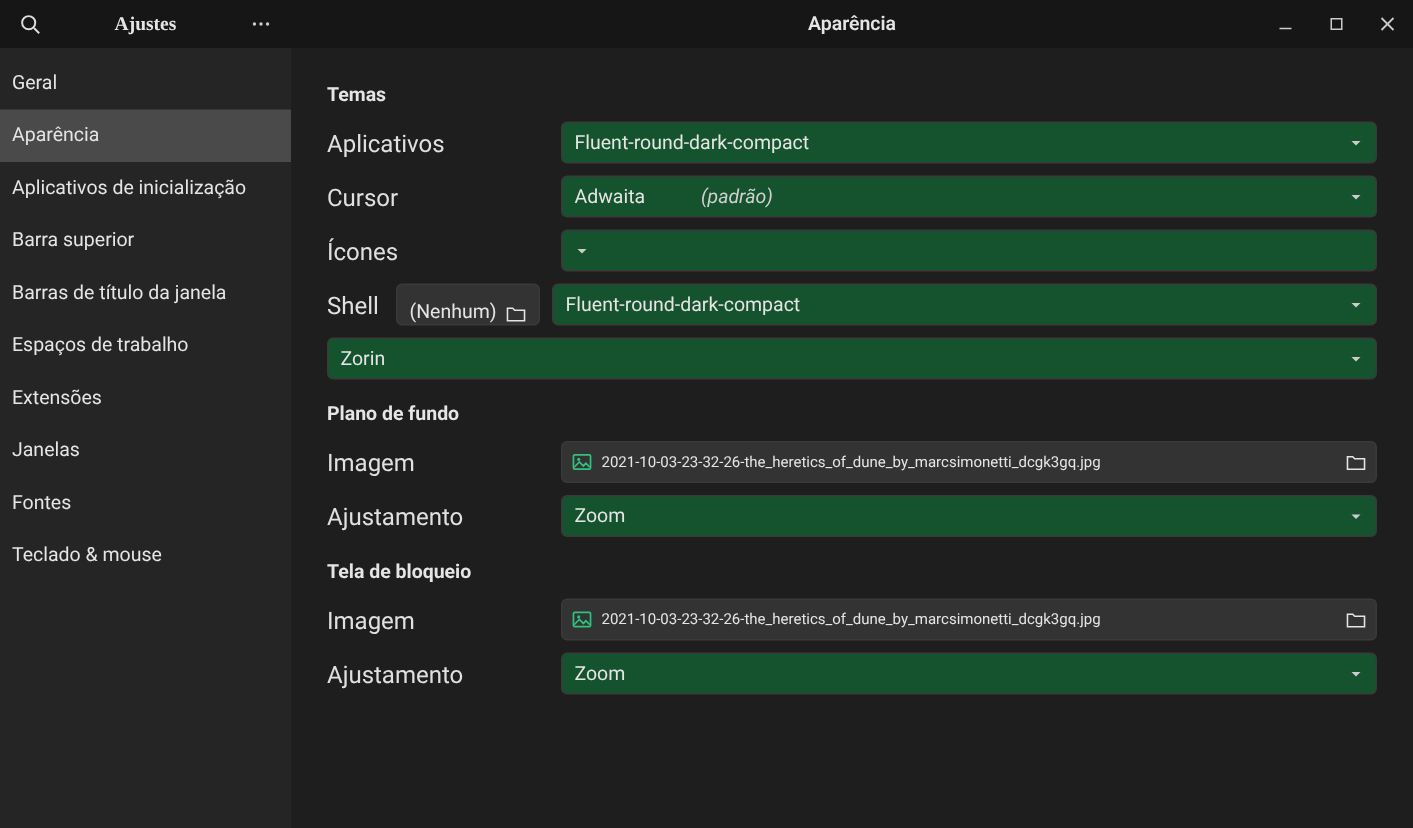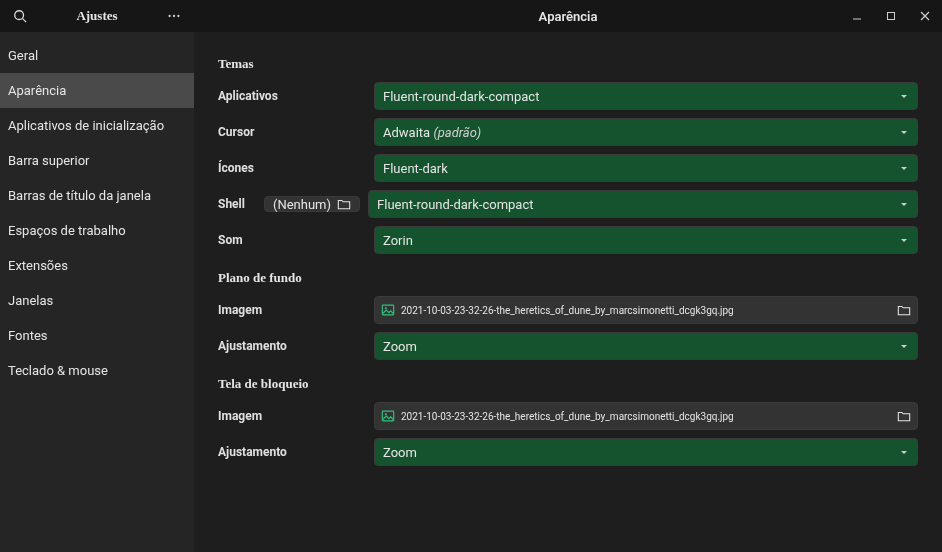--- a/index.html
+++ b/index.html
@@ -95,77 +95,75 @@
     flex: 1;
     background: #1e1e1e;
     padding: 24px 24px 24px 24px;
     overflow-y: auto;
   }
   .section-title {
     font-weight: 700;
     font-size: 13px;
     margin-bottom: 10px;
     margin-top: 16px;
-    font-family: Liberation Serif, serif;
   }
   .section-title:first-child { margin-top: 0; }
   .row {
     display: flex;
     align-items: center;
     margin-bottom: 8px;
     gap: 8px;
   }
   .row-label {
     width: 148px;
     color: #e0e0e0;
-    font-size: 12px;
-    font-weight: bold;
+    font-size: 16px;
   }
   .shell-row .row-label { width: auto; min-width: 38px; }
   .combo {
     flex: 1;
     background: #14532d;
     border: 1px solid #3a3a3a;
     border-radius: 4px;
     height: 28px;
     display: flex;
     align-items: center;
     padding: 0 8px;
     cursor: pointer;
     position: relative;
   }
   .combo .value { flex: 1; overflow: hidden; text-overflow: ellipsis; white-space: nowrap; }
   .combo .chev {
     color: #ccc;
     display: flex;
   }
-  .italic { font-style: italic; color: #d0d0d0; }
+  .italic { font-style: italic; color: #d0d0d0; margin-left: 34px; }
   .file-chip {
     flex: 1;
     background: #333333;
     border: 1px solid #3a3a3a;
     border-radius: 4px;
     height: 28px;
     display: flex;
     align-items: center;
     padding: 0 6px;
     gap: 6px;
     cursor: pointer;
     overflow: hidden;
   }
   .file-chip .img-ico { color: #2ec27e; display: flex; }
   .file-chip .fname { flex: 1; overflow: hidden; text-overflow: ellipsis; white-space: nowrap; font-size: 10px; }
   .file-chip .folder-ico, .small-btn .folder-ico { color: #e5e5e5; display: flex; }
   .small-btn {
     background: #333333;
     border: 1px solid #3a3a3a;
     border-radius: 4px;
-    height: 16px;
-    display: flex;
-    align-items: flex-start;
+    height: 28px;
+    display: flex;
+    align-items: flex-end;
     padding: 0 8px;
     gap: 6px;
     cursor: pointer;
   }
   svg { display: block; }
 </style>
 </head>
 <body>
 
 <div class="header">
@@ -247,21 +245,20 @@
             <svg width="10" height="10" viewBox="0 0 10 10" fill="#ccc">
               <path d="M2 4 L5 7 L8 4 Z"></path>
             </svg>
           </span>
       </div>
     </div>
 
     <div class="row">
       <div class="row-label">Ícones</div>
       <div class="combo">
-        <span class="value">Fluent-dark</span>
         <span class="chev">
             <svg width="10" height="10" viewBox="0 0 10 10" fill="#ccc">
               <path d="M2 4 L5 7 L8 4 Z"></path>
             </svg>
           </span>
       </div>
     </div>
 
     <div class="row shell-row">
       <div class="row-label">Shell</div>
@@ -277,21 +274,20 @@
         <span class="value">Fluent-round-dark-compact</span>
         <span class="chev">
             <svg width="10" height="10" viewBox="0 0 10 10" fill="#ccc">
               <path d="M2 4 L5 7 L8 4 Z"></path>
             </svg>
           </span>
       </div>
     </div>
 
     <div class="row">
-      <div class="row-label">Som</div>
       <div class="combo">
         <span class="value">Zorin</span>
         <span class="chev">
             <svg width="10" height="10" viewBox="0 0 10 10" fill="#ccc">
               <path d="M2 4 L5 7 L8 4 Z"></path>
             </svg>
           </span>
       </div>
     </div>
 

